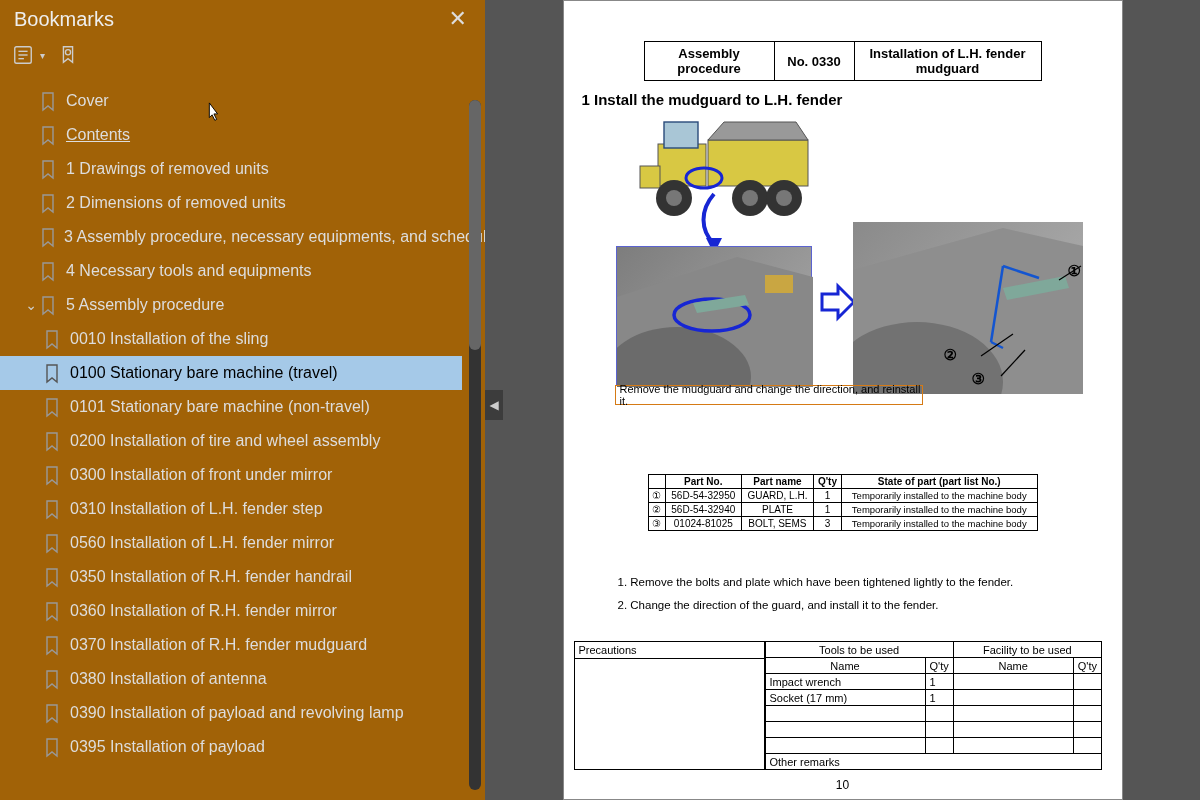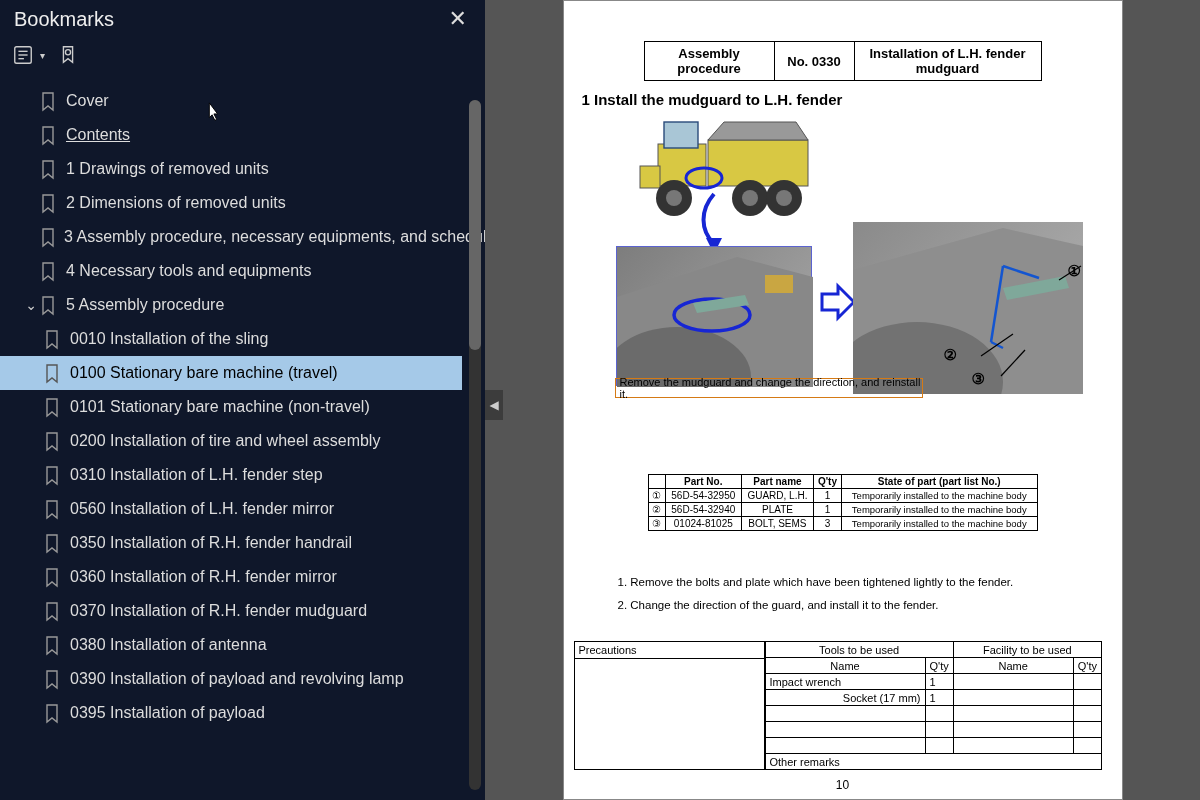--- a/index.html
+++ b/index.html
@@ -1,19 +1,19 @@
 <!DOCTYPE html>
 <html><head>
 <meta charset="utf-8">
 <style>
   * { box-sizing: border-box; margin: 0; padding: 0; }
   body { font-family: "Segoe UI", Arial, sans-serif; width: 1200px; height: 800px; overflow: hidden; display: flex; background: #4a4a4a; }
   
   
-  .sidebar { width: 485px; background: #0f172a; color: #ddd; display: flex; flex-direction: column; position: relative; }
+  .sidebar { width: 485px; background: #a16207; color: #ddd; display: flex; flex-direction: column; position: relative; }
   .sidebar-header { display: flex; justify-content: space-between; align-items: center; padding: 6px 14px 4px 14px; }
   .sidebar-title { font-size: 20px; font-weight: 400; color: #eee; }
   .close-x { font-size: 22px; color: #ddd; cursor: pointer; padding: 0 4px; }
   .toolbar { display: flex; gap: 10px; padding: 6px 10px 6px 10px; align-items: center; }
   .toolbar-btn { width: 26px; height: 26px; display: flex; align-items: center; justify-content: center; color: #ccc; cursor: pointer; }
   .toolbar-btn svg { width: 22px; height: 22px; stroke: #ccc; fill: none; stroke-width: 1.5; }
   .dropdown-caret { font-size: 10px; color: #ccc; margin-left: -6px; }
   
   .tree { flex: 1; overflow-y: auto; position: relative; padding-top: 10px; }
   .tree-inner { width: 462px; }
@@ -41,21 +41,21 @@
   
   .hdr-table { width: 398px; margin: 40px auto 0 auto; border-collapse: collapse; }
   .hdr-table td { border: 1.5px solid #000; padding: 4px 6px; font-size: 13px; font-weight: bold; text-align: center; }
   .hdr-table td:nth-child(1){ width:130px;}
   .hdr-table td:nth-child(2){ width:80px;}
   
   .step1 { margin: 10px 0 0 18px; font-size: 15px; font-weight: bold; }
   
   .illus { position: relative; width: 490px; height: 300px; margin: 6px auto 0 auto; }
   .truck-box { position: absolute; left: 18px; top: -2px; width: 200px; height: 120px; }
-  .orange-box { position: absolute; left: 17px; top: 264px; width: 308px; height: 20px; border: 1px solid #d57a15; display:flex; align-items:center; padding-left:4px; font-size:11px; color:#000;}
+  .orange-box { position: absolute; left: 17px; top: 271px; width: 308px; height: 20px; border: 1px solid #d57a15; display:flex; align-items:center; padding-left:4px; font-size:11px; color:#000;}
   .detail-left { position: absolute; left: 18px; top: 132px; width: 196px; height: 140px; border:1px solid #5b63d0; background:linear-gradient(135deg,#7d7d7d,#aaa);}
   .detail-right { position: absolute; left: 255px; top: 108px; width: 230px; height: 172px; background:linear-gradient(135deg,#8a8a8a,#b5b5b5);}
   .arrow-down { position:absolute; left: 96px; top:76px; }
   .arrow-right { position:absolute; left: 222px; top:168px; }
   .fwd-arrow { position:absolute; left:268px; top:172px; }
   .callout { position:absolute; font-size:15px; font-weight:bold;}
   
   .parts-table { width: 390px; margin: 60px auto 0 auto; border-collapse: collapse; font-size: 10px; }
   .parts-table th, .parts-table td { border: 1px solid #000000; padding: 1px 3px; text-align: center; }
   .parts-table td:last-child { text-align:center; font-size:9.5px;}
@@ -182,20 +182,28 @@
           </span>
           <span>0101 Stationary bare machine (non-travel)</span>
         </div>
         <div class="node lvl1">
           <span class="bicon">
             <svg viewBox="0 0 16 20">
               <path d="M3 1 L13 1 L13 18 L8 14 L3 18 Z"></path>
             </svg>
           </span>
           <span>0200 Installation of tire and wheel assembly</span>
+        </div>
+        <div class="node lvl1">
+          <span class="bicon">
+            <svg viewBox="0 0 16 20">
+              <path d="M3 1 L13 1 L13 18 L8 14 L3 18 Z"></path>
+            </svg>
+          </span>
+          <span>0300 Installation of front under mirror</span>
         </div>
         <div class="node lvl1">
           <span class="bicon">
             <svg viewBox="0 0 16 20">
               <path d="M3 1 L13 1 L13 18 L8 14 L3 18 Z"></path>
             </svg>
           </span>
           <span>0310 Installation of L.H. fender step</span>
         </div>
         <div class="node lvl1">
@@ -408,21 +416,21 @@
         </tr>
         </tbody>
           <tbody id="tools-body">
             <tr>
               <td style="text-align:left">Impact wrench</td>
               <td>1</td>
               <td></td>
               <td></td>
             </tr>
             <tr>
-              <td style="text-align:right">Socket (17 mm)</td>
+              <td style="text-align:left">Socket (17 mm)</td>
               <td>1</td>
               <td></td>
               <td></td>
             </tr>
             <tr>
               <td style="text-align:left"></td>
               <td></td>
               <td></td>
               <td></td>
             </tr>

